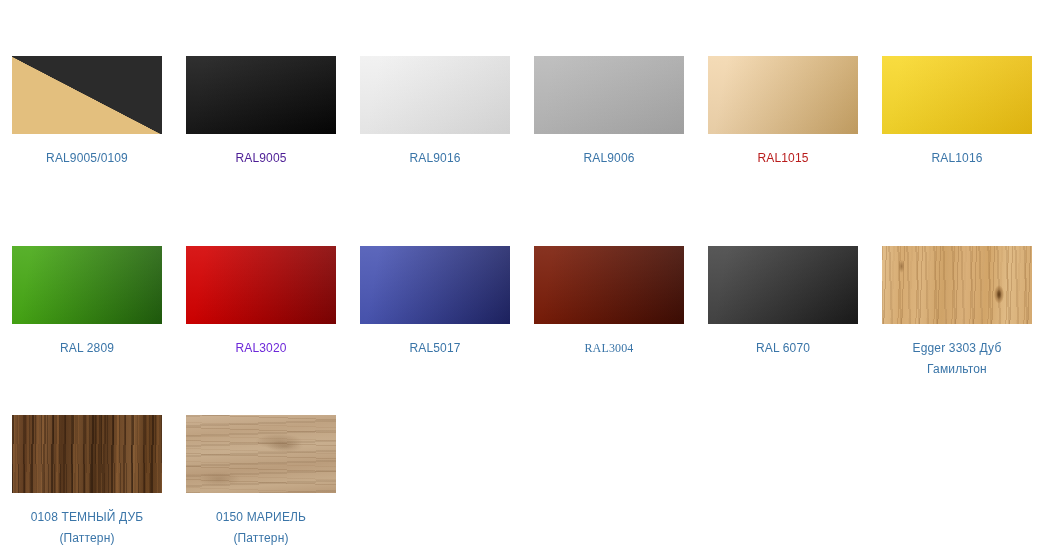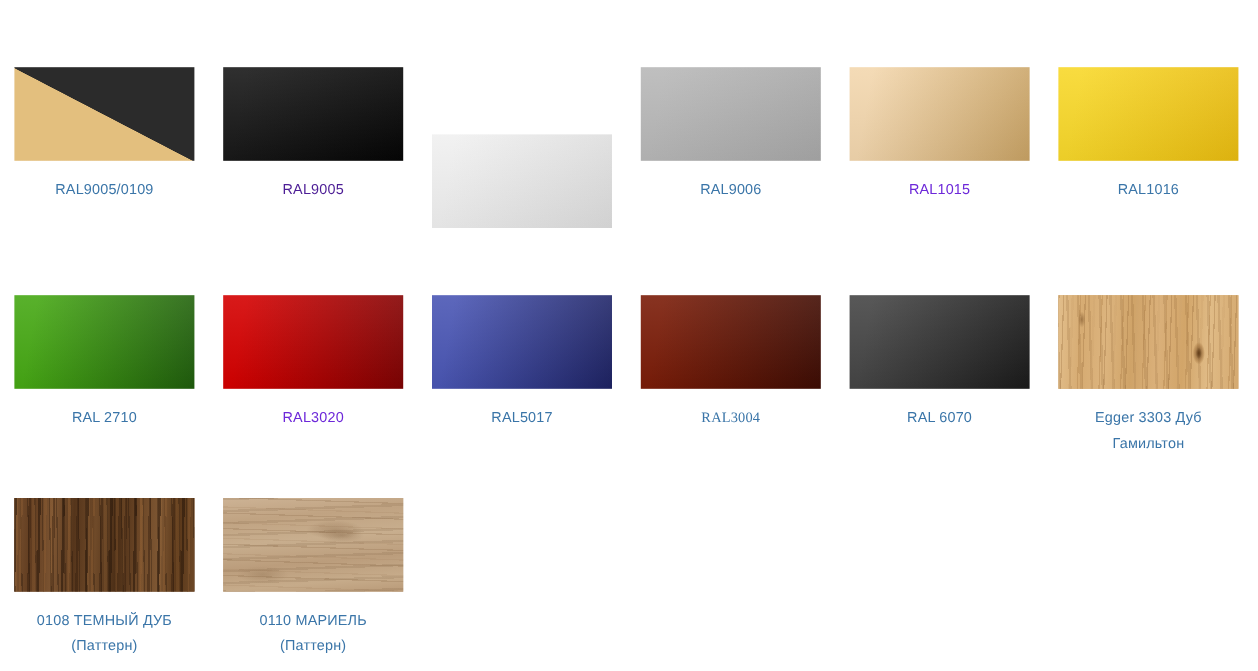--- a/index.html
+++ b/index.html
@@ -142,43 +142,46 @@
       </div>
     </div>
     <div class="swatch-cell">
       <div class="swatch-thumb tex-grad vsoft" style="--c1: #181818; --c2: #050505;"></div>
       <div class="swatch-label" style="color: #4c1d95;">
         <span class="ln">RAL9005</span>
       </div>
     </div>
     <div class="swatch-cell">
       <div class="swatch-thumb tex-grad vsoft" style="--c1: #f0f0f0; --c2: #dcdcdc;"></div>
+      <div class="swatch-label" style="color: rgb(58, 117, 168);">
+        <span class="ln">RAL9016</span>
+      </div>
     </div>
     <div class="swatch-cell">
       <div class="swatch-thumb tex-grad vsoft" style="--c1: #b8b8b8; --c2: #a7a7a7;"></div>
       <div class="swatch-label" style="color: rgb(58, 117, 168);">
         <span class="ln">RAL9006</span>
       </div>
     </div>
     <div class="swatch-cell">
       <div class="swatch-thumb tex-grad vsoft" style="--c1: #f3d7ae; --c2: #c8a264;"></div>
-      <div class="swatch-label" style="color: #6d28d9;">
+      <div class="swatch-label" style="color: #b91c1c;">
         <span class="ln">RAL1015</span>
       </div>
     </div>
     <div class="swatch-cell">
       <div class="swatch-thumb tex-grad vsoft" style="--c1: #f8d82a; --c2: #e8bb10;"></div>
       <div class="swatch-label" style="color: rgb(58, 117, 168);">
         <span class="ln">RAL1016</span>
       </div>
     </div>
     <div class="swatch-cell">
       <div class="swatch-thumb tex-grad vsoft" style="--c1: #46a814; --c2: #1f5c0c;"></div>
       <div class="swatch-label" style="color: rgb(58, 117, 168);">
-        <span class="ln">RAL 2710</span>
+        <span class="ln">RAL 2809</span>
       </div>
     </div>
     <div class="swatch-cell">
       <div class="swatch-thumb tex-grad vsoft" style="--c1: #d40000; --c2: #7d0202;"></div>
       <div class="swatch-label" style="color: #6d28d9; text-align: center;">
         <span class="ln">RAL3020</span>
       </div>
     </div>
     <div class="swatch-cell">
       <div class="swatch-thumb tex-grad vsoft" style="--c1: #4a56b4; --c2: #1d2262;"></div>
@@ -208,17 +211,17 @@
     <div class="swatch-cell row3">
       <div class="swatch-thumb tex-oak-dark" style="--c1: #6b4527; --c2: #4b2e16;"></div>
       <div class="swatch-label" style="color: rgb(58, 117, 168);">
         <span class="ln">0108 ТЕМНЫЙ ДУБ</span>
         <span class="ln">(Паттерн)</span>
       </div>
     </div>
     <div class="swatch-cell row3">
       <div class="swatch-thumb tex-oak-beige" style="--c1: #c4a888; --c2: #b99a78;"></div>
       <div class="swatch-label" style="color: rgb(58, 117, 168);">
-        <span class="ln">0110 МАРИЕЛЬ</span>
+        <span class="ln">0150 МАРИЕЛЬ</span>
         <span class="ln">(Паттерн)</span>
       </div>
     </div>
   </div>
 
 </body></html>

